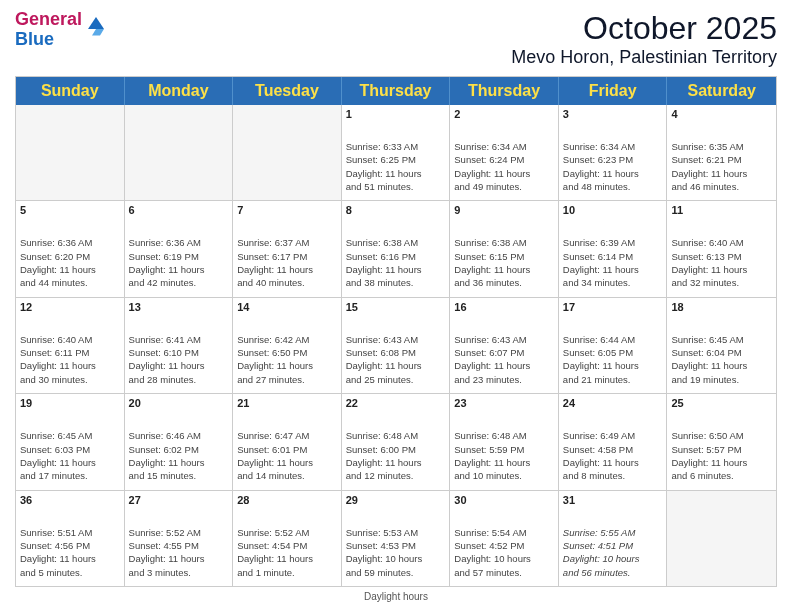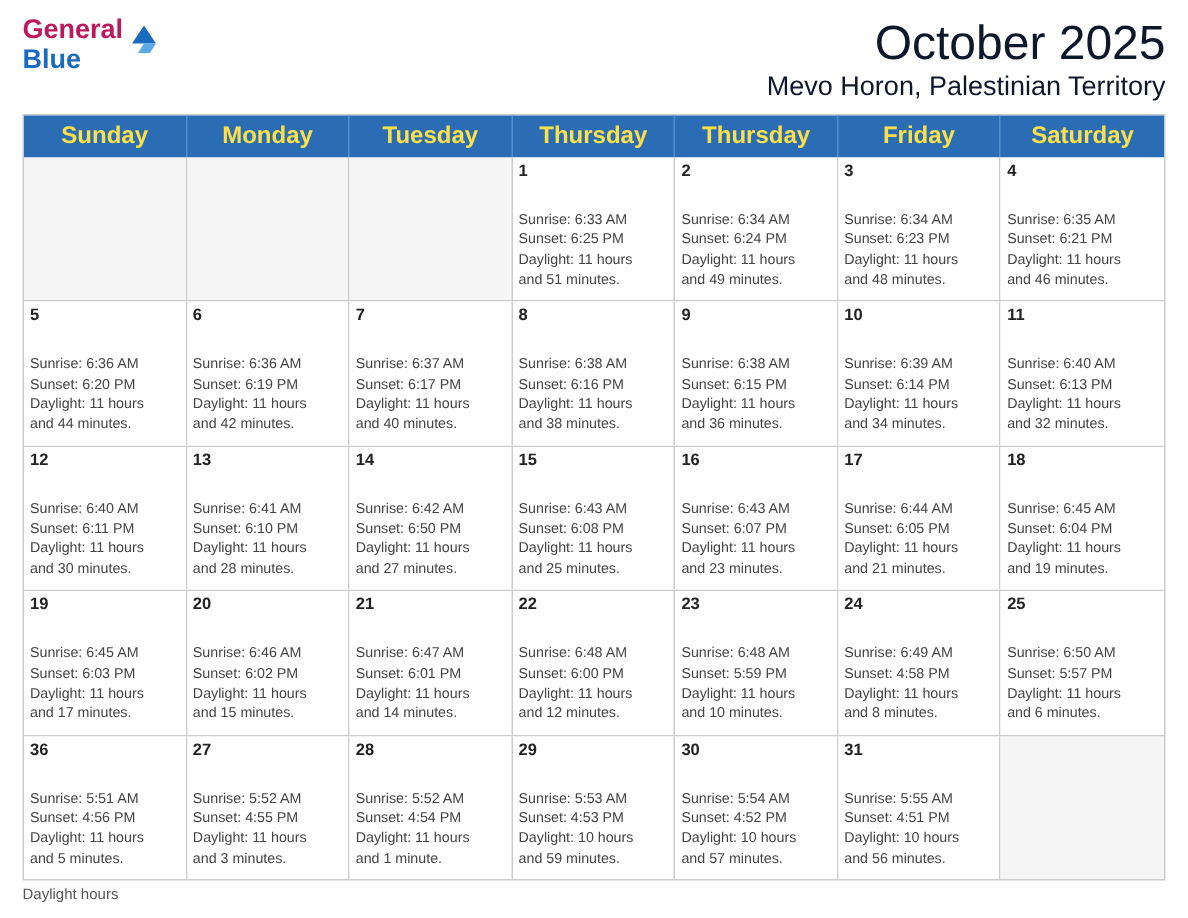--- a/index.html
+++ b/index.html
@@ -101,21 +101,21 @@
     }
     .day-info {
       line-height: 1.4;
       color: #444;
       margin-top: 20px;
     }
     .footer-note {
       font-size: 10px;
       color: #555;
       margin-top: 4px;
-      text-align: left;
+      text-align: center;
     }
   </style>
 </head>
 <body>
 
 <div class="page">
   <div class="header">
     <div class="logo">
       <div class="logo-text">
         <span style="font-size:18px;font-weight:bold;color:#be185d;">General</span>
@@ -360,21 +360,21 @@
           </div>
           <div class="day-cell">
             <div class="day-num">30</div>
             <div class="day-info" style="white-space: pre-line;">Sunrise: 5:54 AM
 Sunset: 4:52 PM
 Daylight: 10 hours
 and 57 minutes.</div>
           </div>
           <div class="day-cell">
             <div class="day-num">31</div>
-            <div class="day-info" style="white-space: pre-line;">Sunrise: 5:55 AM
+            <div class="day-info" style="white-space: pre-line; font-style: italic;">Sunrise: 5:55 AM
 Sunset: 4:51 PM
 Daylight: 10 hours
 and 56 minutes.</div>
           </div>
           <div class="day-cell empty"></div>
         </div>
       </div>
   </div>
 
   <div class="footer-note">Daylight hours</div>

